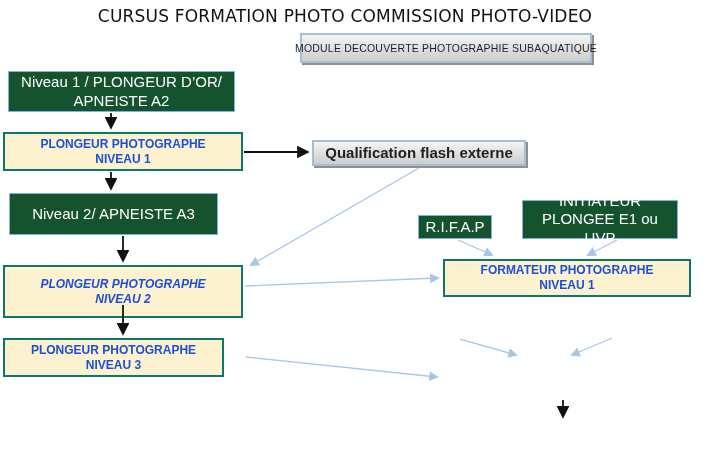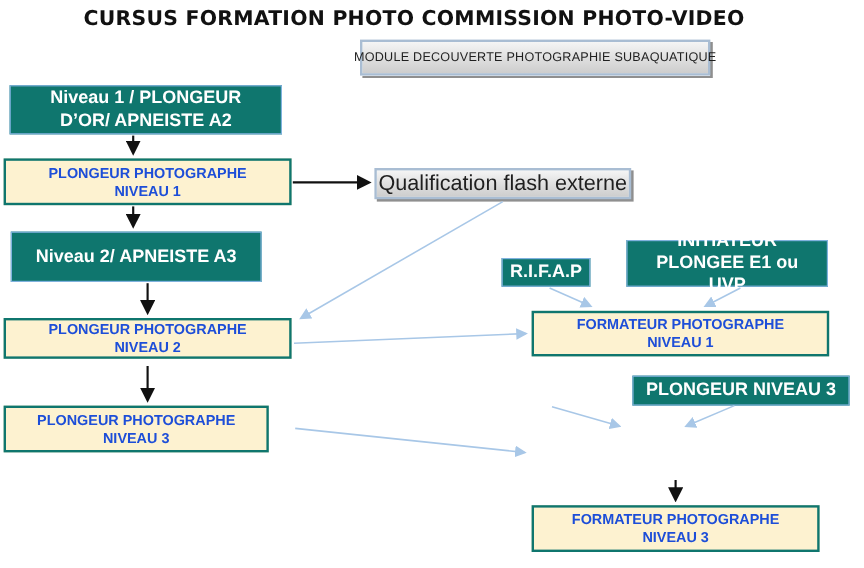--- a/index.html
+++ b/index.html
@@ -2,77 +2,75 @@
 <html><head>
 <meta charset="utf-8">
 <style>
   html,body{margin:0;padding:0;background:#fff;}
   .canvas{
     position:relative;width:720px;height:473px;background:#ffffff;overflow:hidden;
     font-family:"Liberation Sans",sans-serif;
   }
   .title{
     position:absolute;top:6px;left:0;width:690px;text-align:center;
-    font-family:"DejaVu Sans",sans-serif;font-weight:700;font-size:17px;
+    font-family:"DejaVu Sans",sans-serif;font-weight:400;font-size:17px;
     color:#111;letter-spacing:0.2px;white-space:nowrap;
   }
   .box{
     position:absolute;box-sizing:border-box;display:flex;align-items:center;
     justify-content:center;text-align:center;line-height:1.22;
   }
   .blue{
-    background:#0f766e;border:1px solid #7fb2de;color:#ffffff;
-    font-size:15px;font-weight:700;padding:1px 10px;
+    background:#14532d;border:1px solid #7fb2de;color:#ffffff;
+    font-size:15px;font-weight:400;padding:1px 10px;
   }
   .cream{
     background:#fdf2d0;border:2px solid #0f766e;color:#1d4ed8;
     font-size:12px;font-weight:700;padding:1px 14px;
   }
   .gray{
     background:linear-gradient(180deg,#f5f5f5 0%,#dedede 55%,#cdcdcd 100%);
     border:2px solid #a9bdd3;color:#1f1f1f;
     box-shadow:2px 2px 0 #8f8f8f;
   }
   .banner{font-size:10.5px;font-weight:400;letter-spacing:0.2px;padding:0 4px;white-space:nowrap;}
-  .qualif{font-size:18px;font-weight:400;padding:0 6px;white-space:nowrap;}
+  .qualif{font-size:15px;font-weight:700;padding:0 6px;white-space:nowrap;}
   .small-blue{padding:1px 4px;}
   svg.arrows{position:absolute;left:0;top:0;pointer-events:none;z-index:5;}
 </style>
 </head>
 <body>
 
 <div class="canvas">
 
   <div class="title">CURSUS FORMATION PHOTO COMMISSION PHOTO-VIDEO</div>
 
   <div class="box gray banner" style="left:300px;top:33px;width:292px;height:30px;">MODULE DECOUVERTE PHOTOGRAPHIE SUBAQUATIQUE</div>
 
   <div class="box blue" style="left:8px;top:71px;width:227px;height:41px;">Niveau 1 / PLONGEUR D’OR/ APNEISTE A2</div>
 
   <div class="box cream" style="left:3px;top:132px;width:240px;height:39px;">PLONGEUR PHOTOGRAPHE NIVEAU 1</div>
 
   <div class="box blue" style="left:9px;top:193px;width:209px;height:42px;">Niveau 2/ APNEISTE A3</div>
 
-  <div class="box cream" style="left:3px;top:265px;width:240px;height:34px;">PLONGEUR PHOTOGRAPHE NIVEAU 2</div>
+  <div class="box cream" style="left:3px;top:265px;width:240px;height:53px;font-style:italic;">PLONGEUR PHOTOGRAPHE NIVEAU 2</div>
 
   <div class="box cream" style="left:3px;top:338px;width:221px;height:39px;">PLONGEUR PHOTOGRAPHE NIVEAU 3</div>
 
   <div class="box gray qualif" style="left:312px;top:140px;width:214px;height:26px;">Qualification flash externe</div>
 
   <div class="box blue small-blue" style="left:418px;top:215px;width:74px;height:24px;">R.I.F.A.P</div>
 
-  <div class="box blue" style="left:522px;top:200px;width:168px;height:39px;padding:1px 8px;">INITIATEUR PLONGEE E1 ou UVP</div>
+  <div class="box blue" style="left:522px;top:200px;width:156px;height:39px;padding:1px 8px;">INITIATEUR PLONGEE E1 ou UVP</div>
 
   <div class="box cream" style="left:443px;top:259px;width:248px;height:38px;">FORMATEUR PHOTOGRAPHE NIVEAU 1</div>
 
 
-  <div class="box blue" style="left:527px;top:313px;width:181px;height:25px;">PLONGEUR NIVEAU 3</div>
 
 
-  <div class="box cream" style="left:443px;top:421px;width:240px;height:39px;">FORMATEUR PHOTOGRAPHE NIVEAU 3</div>
 
   <svg class="arrows" width="720" height="473" viewBox="0 0 720 473">
     <defs>
       <marker id="mk-black" markerWidth="7" markerHeight="7" refX="5.5" refY="3.5" orient="auto">
         <path d="M0,0 L7,3.5 L0,7 z" fill="#111"></path>
       </marker>
       <marker id="mk-blue" markerWidth="7.5" markerHeight="7.5" refX="6" refY="3.75" orient="auto">
         <path d="M0,0 L7.5,3.75 L0,7.5 z" fill="#a8c7e7"></path>
       </marker>
     </defs>

